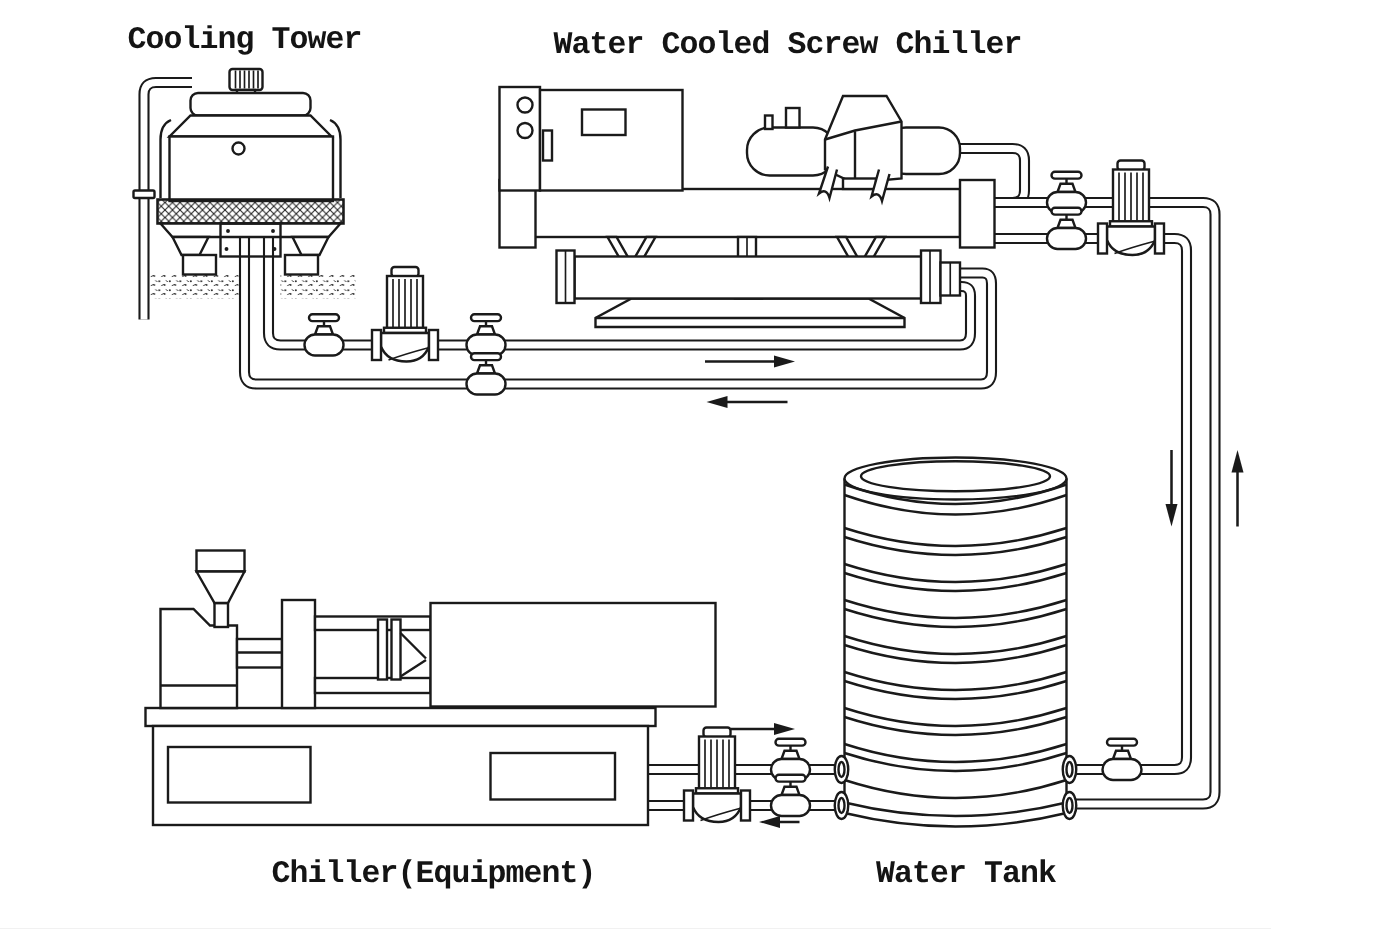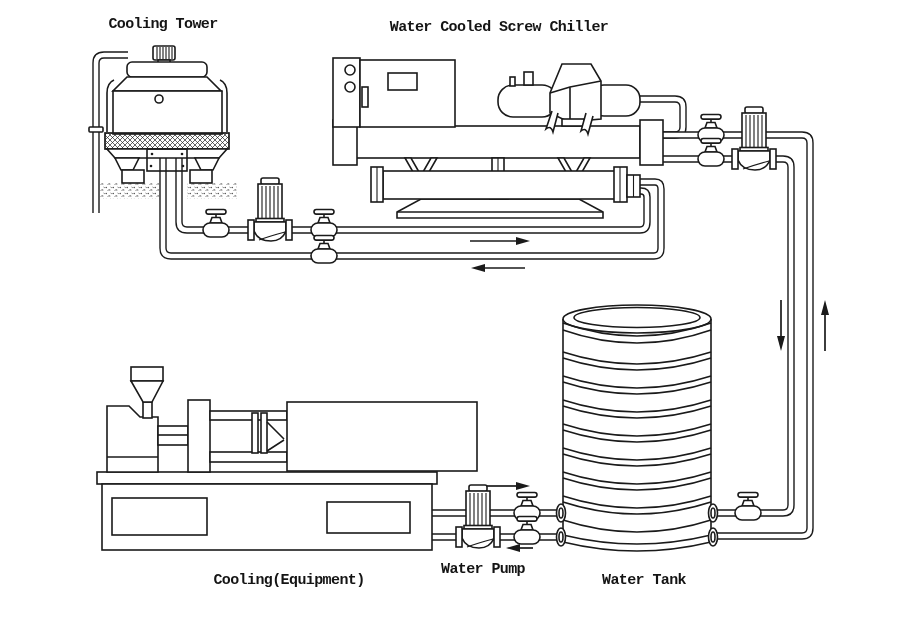--- a/index.html
+++ b/index.html
@@ -3,21 +3,21 @@
 <meta charset="utf-8">
 <style>
   html,body{margin:0;padding:0;background:#e8e8e8;}
   #stage{
     position:relative;width:923px;height:619px;background:#ffffff;
     font-family:"Liberation Mono","DejaVu Sans Mono",monospace;overflow:hidden;
   }
   #stage svg{position:absolute;left:0;top:0;}
   .lbl{
     position:absolute;width:260px;text-align:center;transform:translateX(-50%);
-    font-weight:700;font-size:15px;letter-spacing:-0.6px;color:#141414;white-space:nowrap;
+    font-weight:700;font-size:21px;letter-spacing:-0.6px;color:#141414;white-space:nowrap;
   }
   .ink{stroke:#1a1a1a;fill:none;stroke-width:1.6;}
   .solid{stroke:#1a1a1a;fill:#ffffff;stroke-width:1.6;}
   .thin{stroke:#1a1a1a;fill:none;stroke-width:1.1;}
   .pipeO{stroke:#1a1a1a;fill:none;stroke-width:7.4;stroke-linejoin:round;}
   .pipeI{stroke:#ffffff;fill:none;stroke-width:4.6;stroke-linejoin:round;}
   .arrow{stroke:#1a1a1a;stroke-width:1.7;fill:none;}
   .ah{fill:#1a1a1a;stroke:none;}
 </style>
 </head>
@@ -220,16 +220,15 @@
         <path class="ah" d="M821,315 L829,315 L825,300 Z"></path>
     <path class="arrow" d="M487,486 L517,486"></path>
         <path class="ah" d="M516,482 L530,486 L516,490 Z"></path>
     <path class="arrow" d="M519,548 L533,548"></path>
         <path class="ah" d="M520,544 L506,548 L520,552 Z"></path>
   </g>
 </svg>
 
 <div class="lbl" style="left:163px;top:16px;">Cooling Tower</div>
 <div class="lbl" style="left:499px;top:19px;text-align:center;">Water Cooled Screw Chiller</div>
-<div class="lbl" style="left:289px;top:572px;">Cooling(Equipment)</div>
-<div class="lbl" style="left:483px;top:561px;">Water Pump</div>
+<div class="lbl" style="left:289px;top:572px;">Chiller(Equipment)</div>
 <div class="lbl" style="left:644px;top:572px;">Water Tank</div>
 </div>
 
 </body></html>

